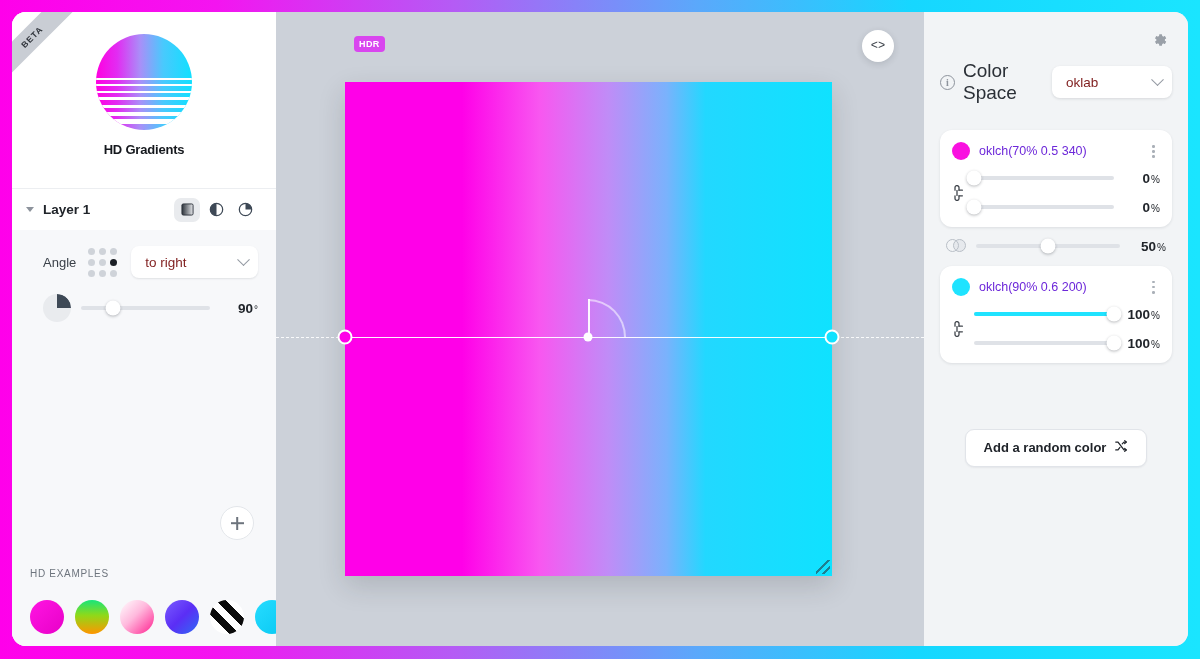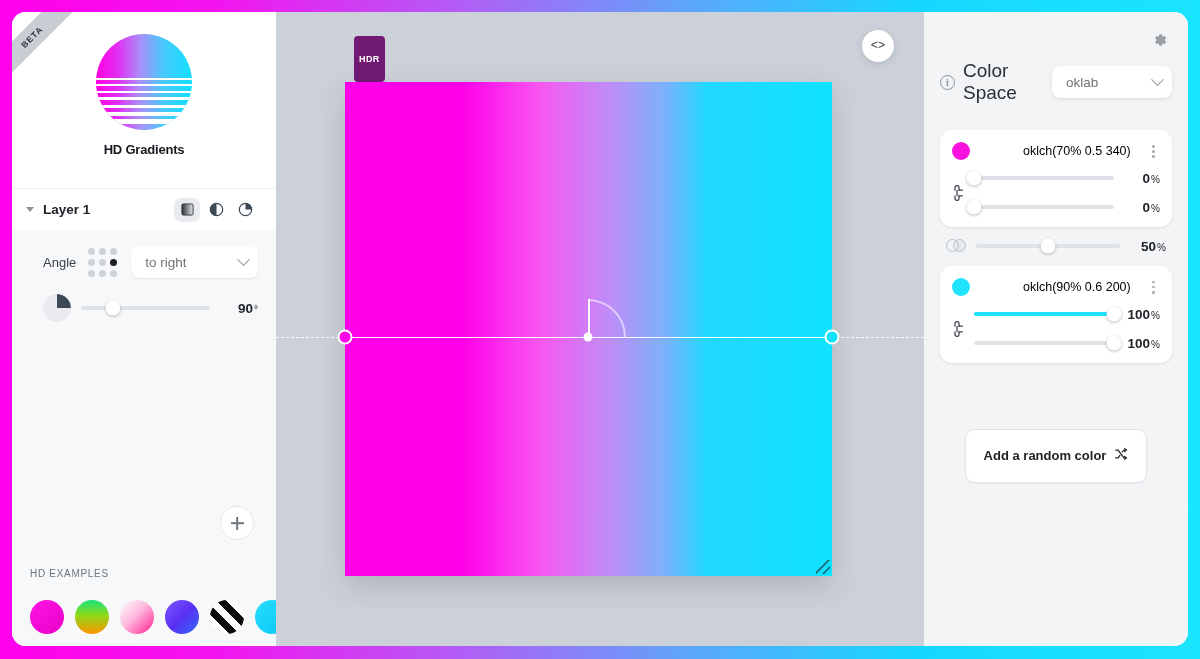--- a/index.html
+++ b/index.html
@@ -93,21 +93,21 @@
     gap: 4px; margin-left: 2px;
   }
   .dotgrid span { width: 7px; height: 7px; border-radius: 50%; background: #cfd3d9; }
   .dotgrid span.on { background: #1b1f25; }
   .select {
     flex: 1; height: 32px; background: #ffffff; border-radius: 8px;
     box-shadow: 0 1px 2px rgba(20,25,35,.10);
     display: flex; align-items: center; padding: 0 10px 0 14px;
     margin-left: 4px;
   }
-  .select-val { flex: 1; font-size: 13.5px; color: #737373; }
+  .select-val { flex: 1; font-size: 13.5px; color: #7f1d1d; }
   .chev { width: 9px; height: 9px; border-right: 1.6px solid #949aa3; border-bottom: 1.6px solid #949aa3;
           transform: rotate(45deg) translate(-2px,-2px); }
 
   .angle-slider-row { display: flex; align-items: center; gap: 10px; margin-top: 16px; }
   .pie-icon {
     width: 28px; height: 28px; border-radius: 50%; background: #e9ebee; position: relative; overflow: hidden;
   }
   .pie-icon::after {
     content:""; position: absolute; left: 50%; top: 0; width: 50%; height: 50%;
     background: #3e4956; border-top-right-radius: 14px;
@@ -140,23 +140,23 @@
   .examples-title { font-size: 10px; letter-spacing: .7px; color: #6d747d; margin-bottom: 21px; }
   .swatches { display: flex; gap: 11px; }
   .swatch { width: 34px; height: 34px; border-radius: 50%; flex: 0 0 34px; }
 
   
   .canvas-pane {
     flex: 1; background: #ccd1d9; position: relative; overflow: hidden;
   }
   .hdr-badge {
     position: absolute; left: 78px; top: 24px;
-    background: #701a75; color: #ffffff;
+    background: #d946ef; color: #ffffff;
     font-size: 9px; font-weight: bold; letter-spacing: .4px;
-    padding: 18px 5px; border-radius: 4px;
+    padding: 3px 5px; border-radius: 4px;
   }
   .code-btn {
     position: absolute; right: 30px; top: 18px;
     width: 32px; height: 32px; border-radius: 50%;
     background: #ffffff; box-shadow: 0 2px 7px rgba(20,25,35,.14);
     display: flex; align-items: center; justify-content: center;
     font-size: 12px; color: #3b4149; font-family: "Liberation Mono", monospace;
   }
   .gcanvas {
     position: absolute; left: 69px; top: 70px;
@@ -217,40 +217,40 @@
     box-shadow: 0 1px 3px rgba(20,25,35,.12);
     display: flex; align-items: center; padding: 0 10px 0 14px;
   }
 
   .stop-card {
     background: #ffffff; border-radius: 12px; padding: 12px 12px 12px 12px;
     box-shadow: 0 1px 3px rgba(20,25,35,.10);
   }
   .stop-head { display: flex; align-items: center; gap: 9px; }
   .stop-dot { width: 18px; height: 18px; border-radius: 50%; flex: 0 0 18px; }
-  .stop-name { flex: 1; font-size: 12.5px; color: #000000; margin-left: 44px; }
+  .stop-name { flex: 1; font-size: 12.5px; color: #6d28d9; }
   .kebab { display: flex; flex-direction: column; gap: 2.5px; padding: 3px 5px; }
   .kebab i { width: 2.6px; height: 2.6px; border-radius: 50%; background: #aab0b8; }
 
   .stop-sliders { display: flex; align-items: center; gap: 8px; margin-top: 10px; }
   .linkicon { width: 14px; flex: 0 0 14px; display:flex; align-items:center; justify-content:center; }
   .slider-stack { flex: 1; display: flex; flex-direction: column; gap: 14px; }
   .srow { display: flex; align-items: center; gap: 8px; }
 
   .mid-row { display: flex; align-items: center; gap: 8px; padding: 12px 6px; }
   .mix-icon { width: 22px; height: 14px; position: relative; flex: 0 0 22px; }
   .mix-icon i {
     position: absolute; top: 0; width: 13px; height: 13px; border-radius: 50%;
     border: 1.6px solid #b9bfc7;
   }
   .mix-icon i.a { left: 0; }
   .mix-icon i.b { left: 7px; background: #e6e9ed; }
 
   .rand-btn {
-    margin: 66px auto 0 auto; width: 182px; height: 54px;
+    margin: 66px auto 0 auto; width: 182px; height: 38px;
     background: #ffffff; border: 1px solid #e1e4e9; border-radius: 9px;
     display: flex; align-items: center; justify-content: center; gap: 8px;
     font-size: 13px; font-weight: bold; color: #20242a;
     box-shadow: 0 1px 2px rgba(20,25,35,.06);
   }
 </style>
 </head>
 <body>
 
 <div id="app">

